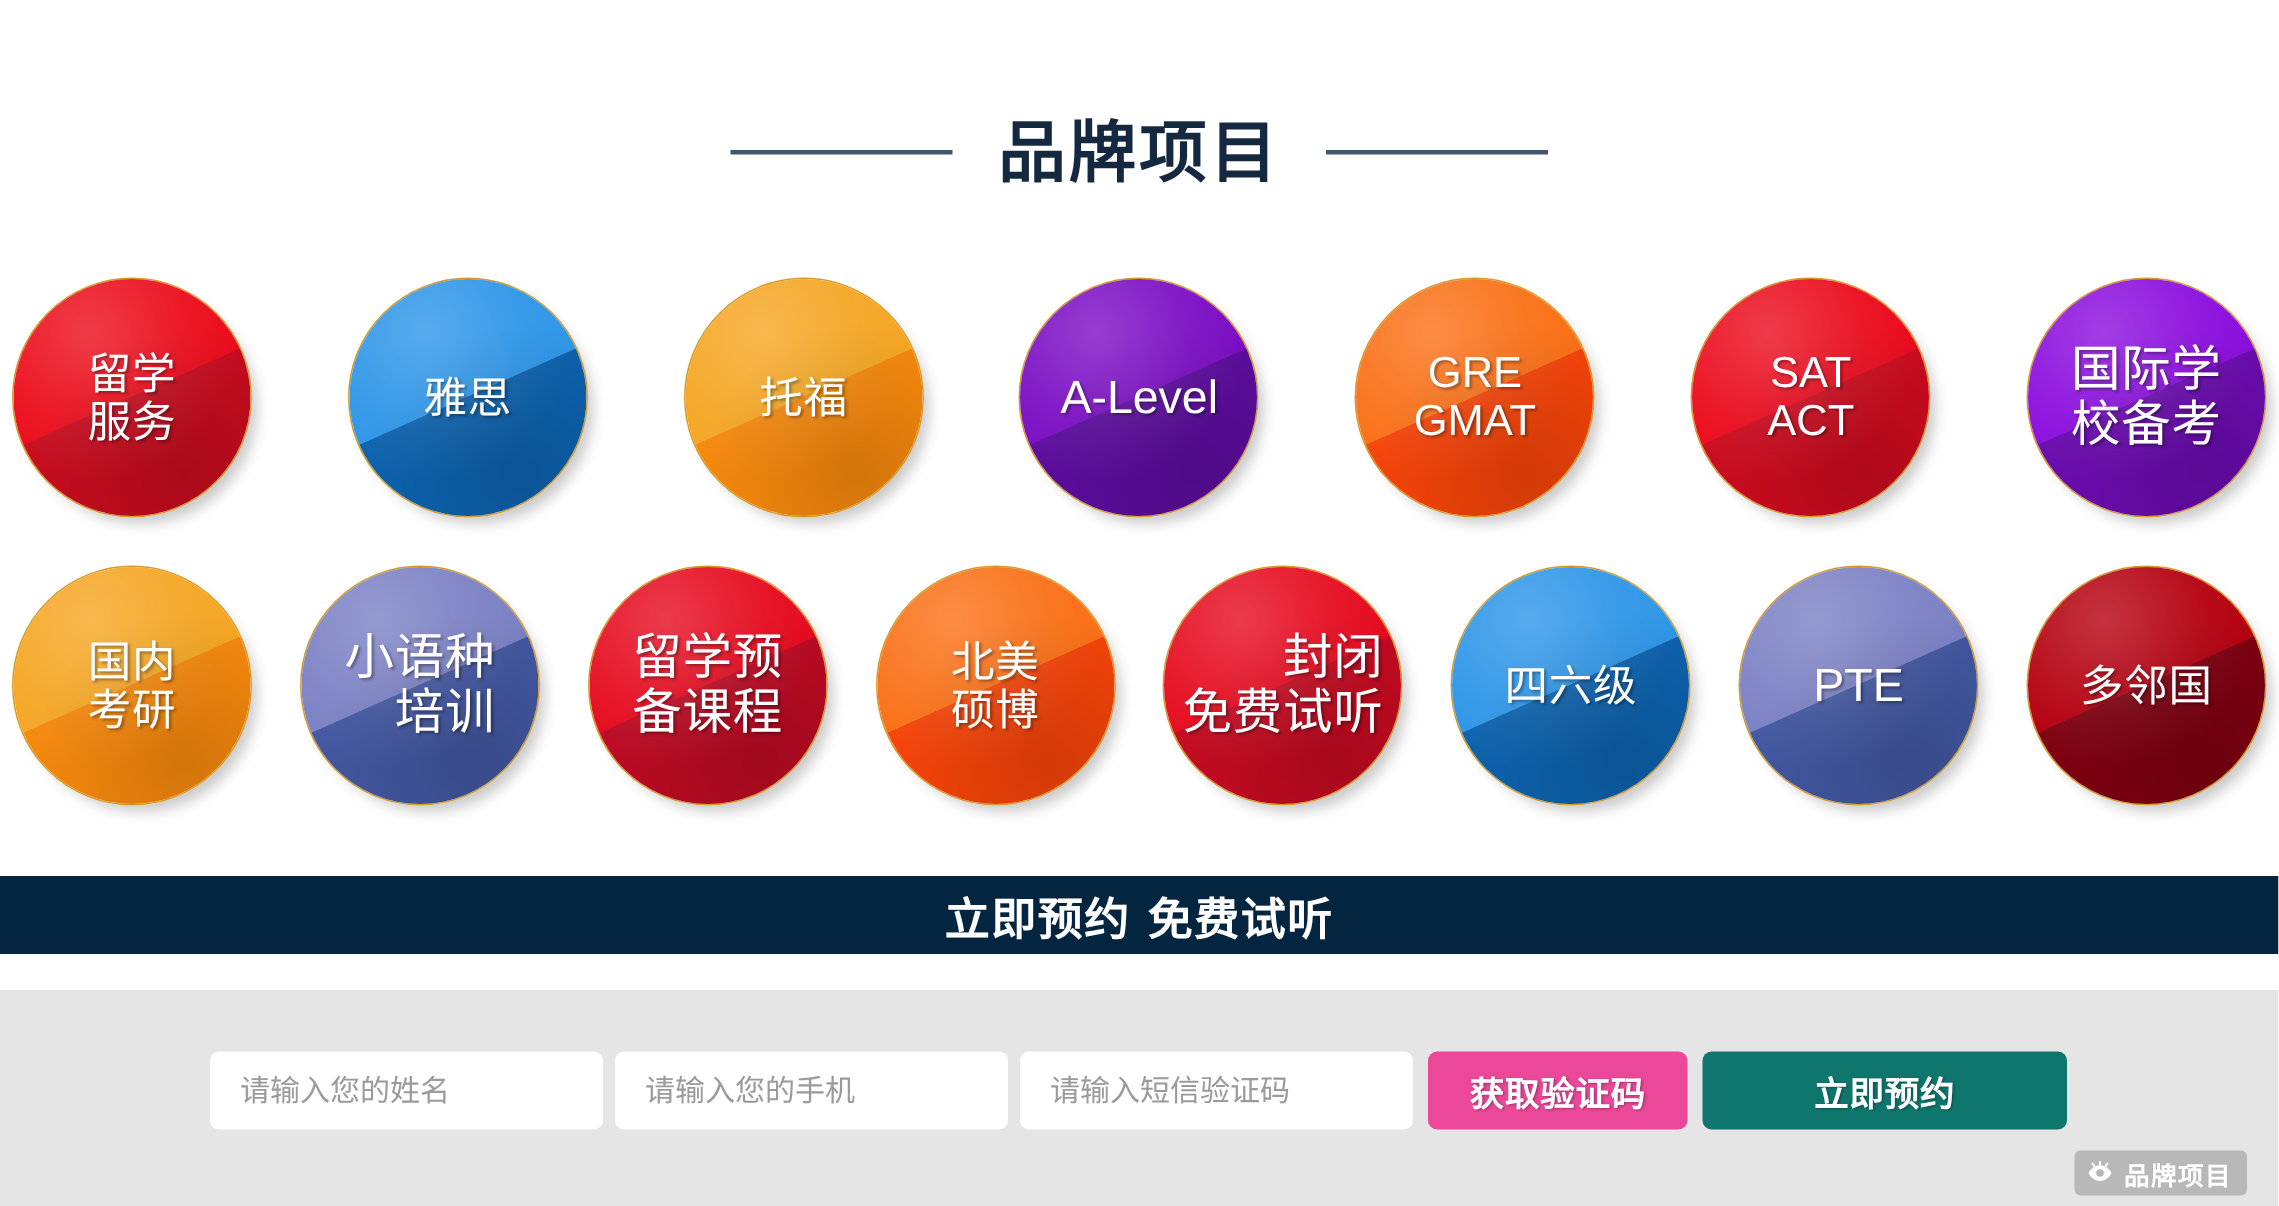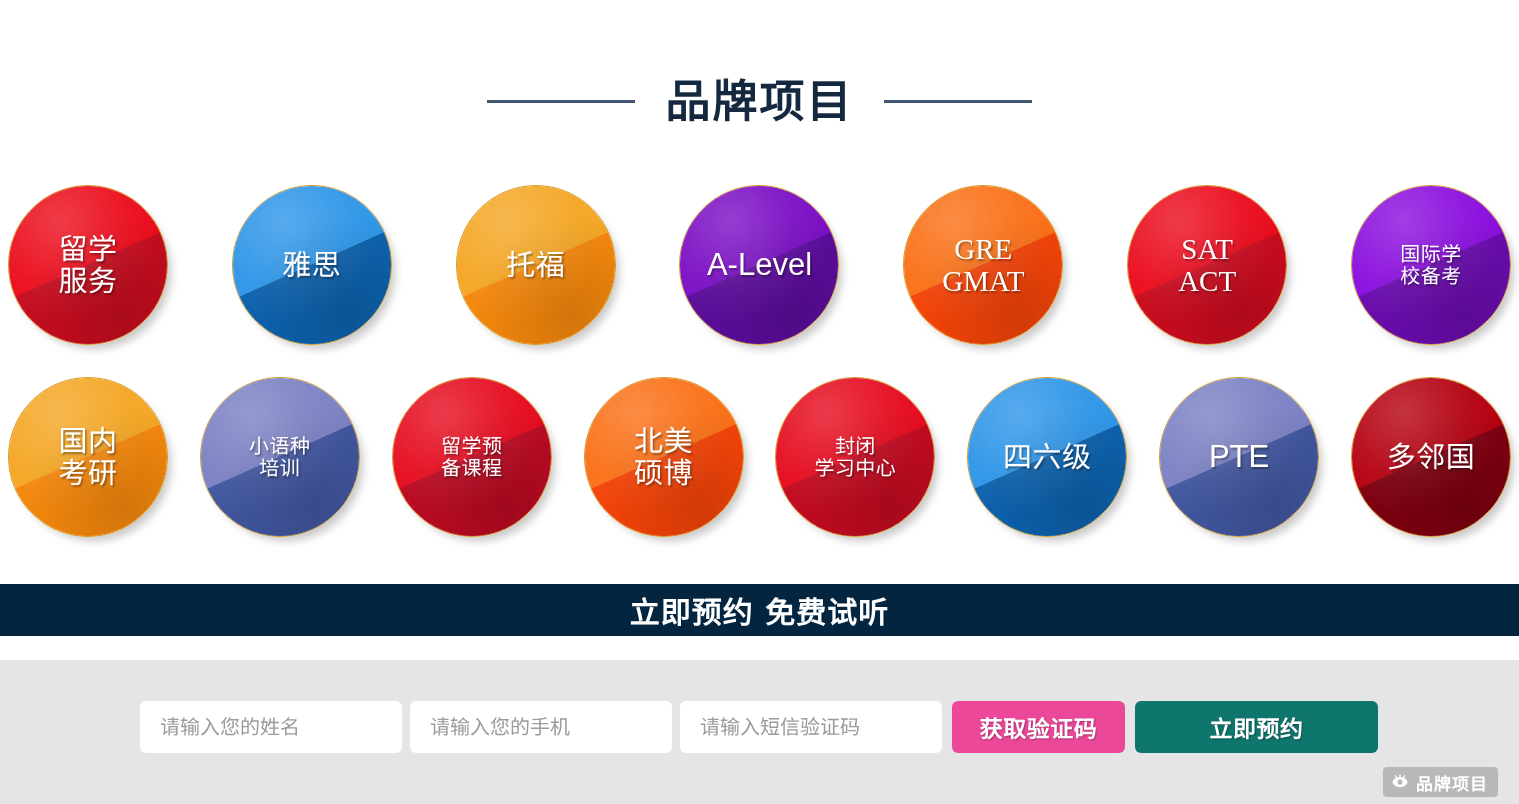--- a/index.html
+++ b/index.html
@@ -99,23 +99,23 @@
     color: #ffffff;
     text-align: center;
     line-height: 1.12;
     font-weight: 400;
     text-shadow: 1.5px 1.5px 2px rgba(0,0,0,0.35);
     padding: 0 4px;
     white-space: pre-line;
     font-family: "DejaVu Sans", "Liberation Sans", sans-serif;
   }
   .bubble-label.cn     { font-size: 29px; letter-spacing: 0.5px; }
-  .bubble-label.cn-sm  { font-size: 20px; letter-spacing: 0.5px; }
+  .bubble-label.cn-sm  { font-size: 33px; letter-spacing: 0.5px; text-align: right; }
   .bubble-label.en     { font-size: 31px; letter-spacing: 0px; font-family: "Liberation Sans", sans-serif; }
-  .bubble-label.en-sm  { font-size: 29px; letter-spacing: 0px; font-family: Liberation Serif, serif; }
+  .bubble-label.en-sm  { font-size: 29px; letter-spacing: 0px; font-family: Liberation Sans, sans-serif; }
 
   
   .cta-bar {
     position: absolute;
     top: 584px; left: 0;
     width: 1519px;
     height: 52px;
     background: #04253f;
     display: flex;
     align-items: center;
@@ -250,21 +250,21 @@
       <div class="bubble" style="--c-light: #e60b1f; --c-dark: #bb0b23;">
         <span class="bubble-label cn-sm">留学预
 备课程</span>
       </div>
       <div class="bubble" style="--c-light: #fa7016; --c-dark: #f44409;">
         <span class="bubble-label cn">北美
 硕博</span>
       </div>
       <div class="bubble" style="--c-light: #e60b1f; --c-dark: #c30b21;">
         <span class="bubble-label cn-sm">封闭
-学习中心</span>
+免费试听</span>
       </div>
       <div class="bubble" style="--c-light: #2e96e8; --c-dark: #0d62ad;">
         <span class="bubble-label cn">四六级</span>
       </div>
       <div class="bubble" style="--c-light: #7b81c4; --c-dark: #4257a0;">
         <span class="bubble-label en">PTE</span>
       </div>
       <div class="bubble" style="--c-light: #b50010; --c-dark: #7e0010;">
         <span class="bubble-label cn">多邻国</span>
       </div>

